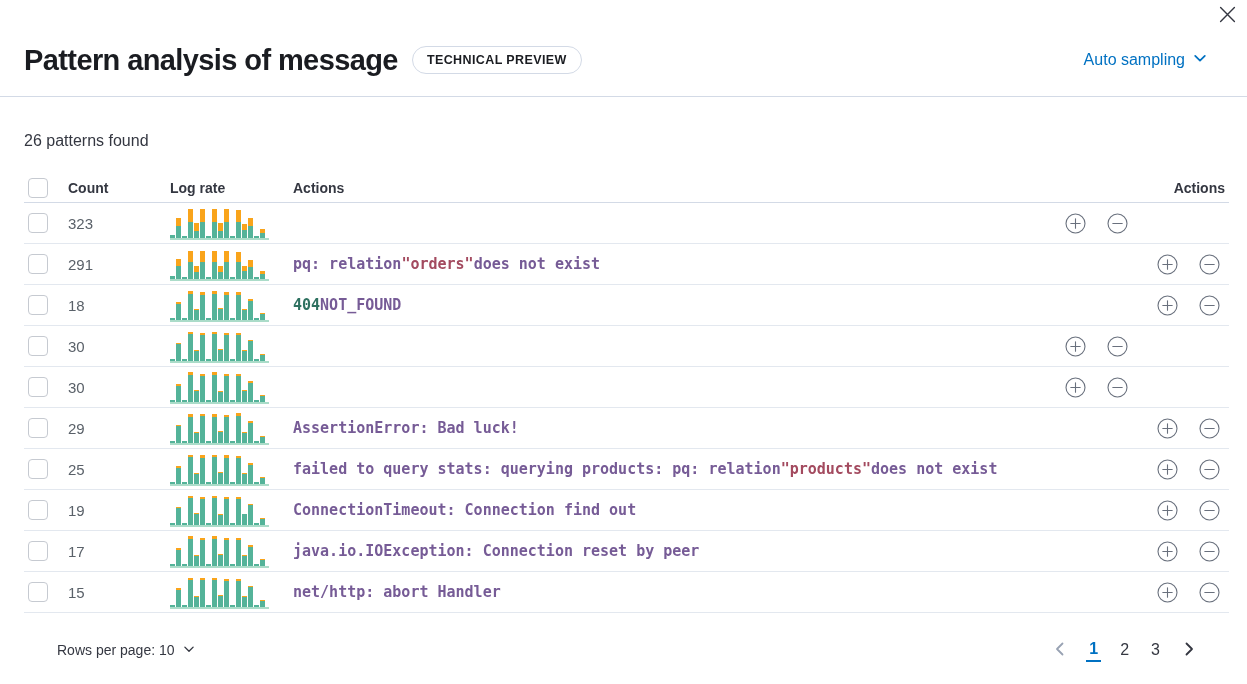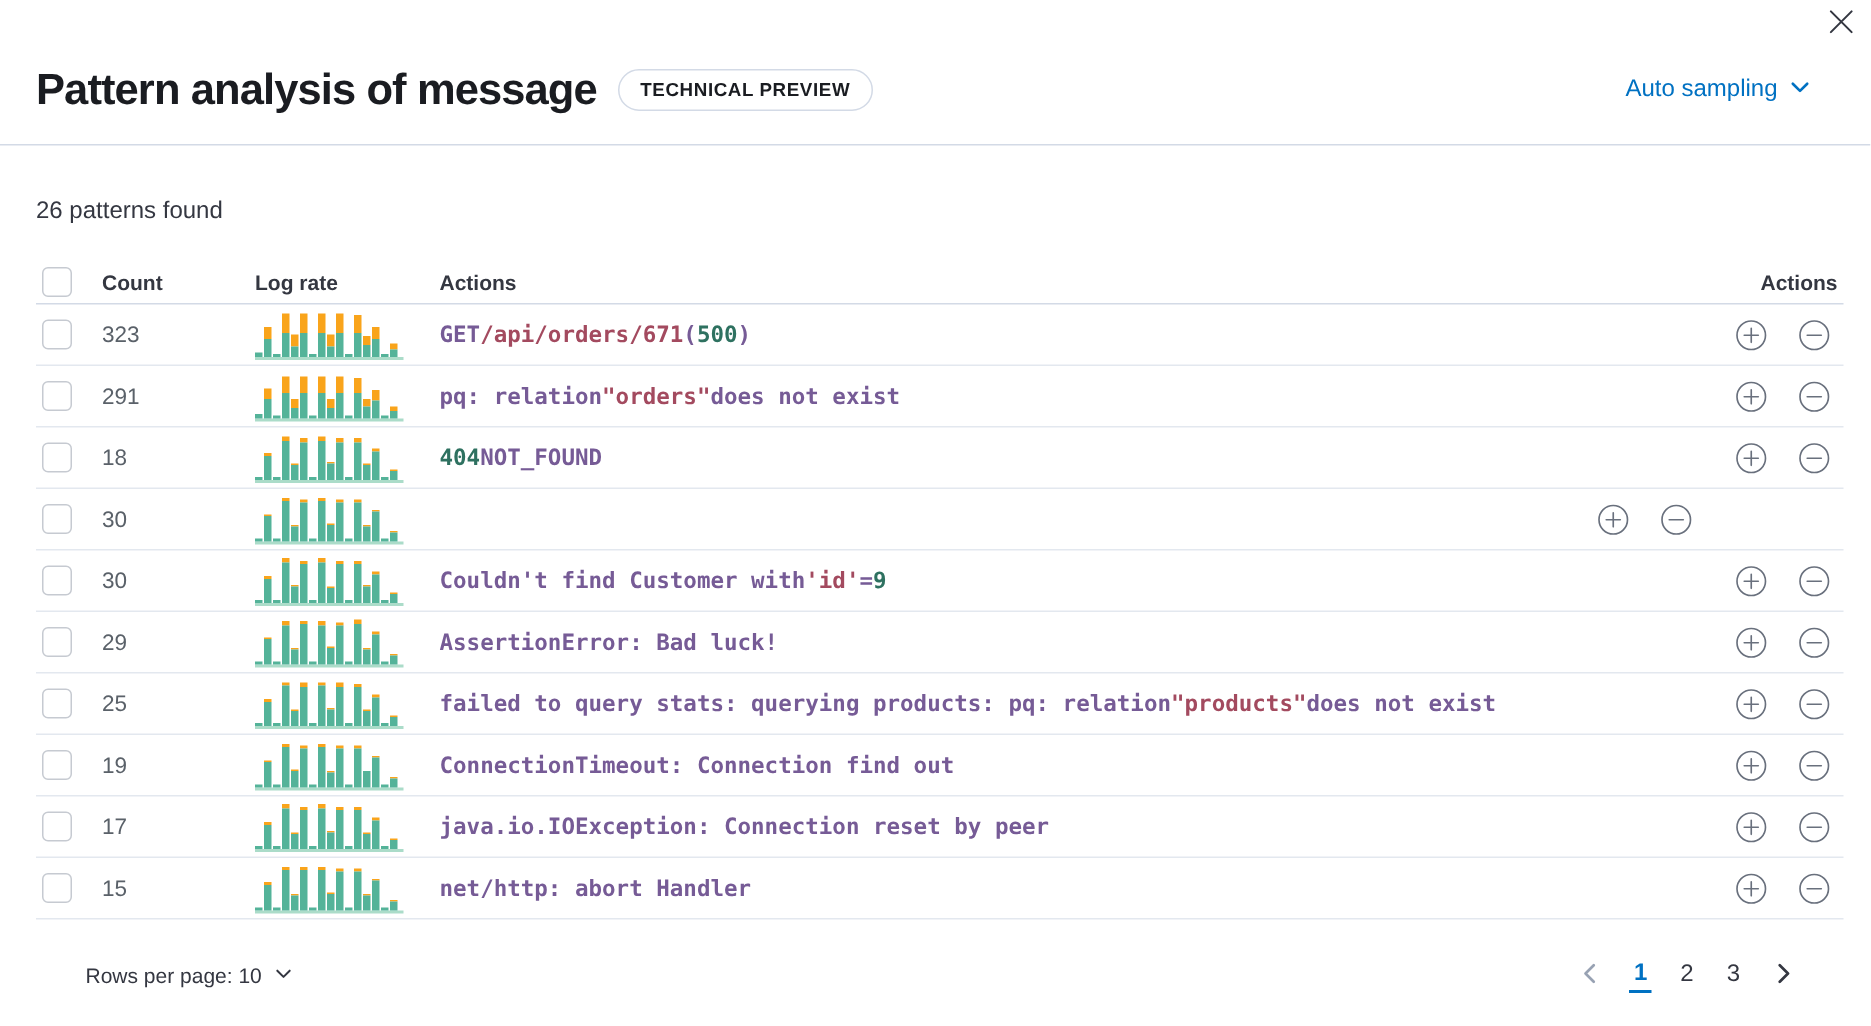--- a/index.html
+++ b/index.html
@@ -159,27 +159,20 @@
               </div>
               <div class="bar">
                 <div class="seg-g" style="height: 2px; background: rgb(84, 179, 153);"></div>
               </div>
               <div class="bar">
                 <div class="seg-o" style="height: 4px; background: rgb(249, 164, 27);"></div>
                 <div class="seg-g" style="height: 5px; background: rgb(84, 179, 153);"></div>
               </div>
             </div>
           </div>
-    <div class="cell example">
-            <span class="tok-text">GET </span>
-            <span class="tok-str">/api/orders/671 </span>
-            <span class="tok-text">(</span>
-            <span class="tok-num">500</span>
-            <span class="tok-text">)</span>
-          </div>
     <div class="cell actions-cell">
       <button class="action-btn">
         <span>
           <svg width="21" height="21" viewBox="0 0 21 21">
                   <circle cx="10.5" cy="10.5" r="9.5" fill="none" stroke="#69707D" stroke-width="1.1"></circle>
                   <path d="M10.5 5.8 V15.2 M5.8 10.5 H15.2" stroke="#69707D" stroke-width="1.1" stroke-linecap="round"></path>
                 </svg>
         </span>
       </button>
       <button class="action-btn">
@@ -526,26 +519,20 @@
                 <div class="seg-g" style="height: 19px; background: rgb(84, 179, 153);"></div>
               </div>
               <div class="bar">
                 <div class="seg-g" style="height: 2px; background: rgb(84, 179, 153);"></div>
               </div>
               <div class="bar">
                 <div class="seg-o" style="height: 1px; background: rgb(249, 164, 27);"></div>
                 <div class="seg-g" style="height: 6px; background: rgb(84, 179, 153);"></div>
               </div>
             </div>
-          </div>
-    <div class="cell example">
-            <span class="tok-text">Couldn't find Customer with </span>
-            <span class="tok-str">'id'</span>
-            <span class="tok-text">=</span>
-            <span class="tok-num">9</span>
           </div>
     <div class="cell actions-cell">
       <button class="action-btn">
         <span>
           <svg width="21" height="21" viewBox="0 0 21 21">
                   <circle cx="10.5" cy="10.5" r="9.5" fill="none" stroke="#69707D" stroke-width="1.1"></circle>
                   <path d="M10.5 5.8 V15.2 M5.8 10.5 H15.2" stroke="#69707D" stroke-width="1.1" stroke-linecap="round"></path>
                 </svg>
         </span>
       </button>

